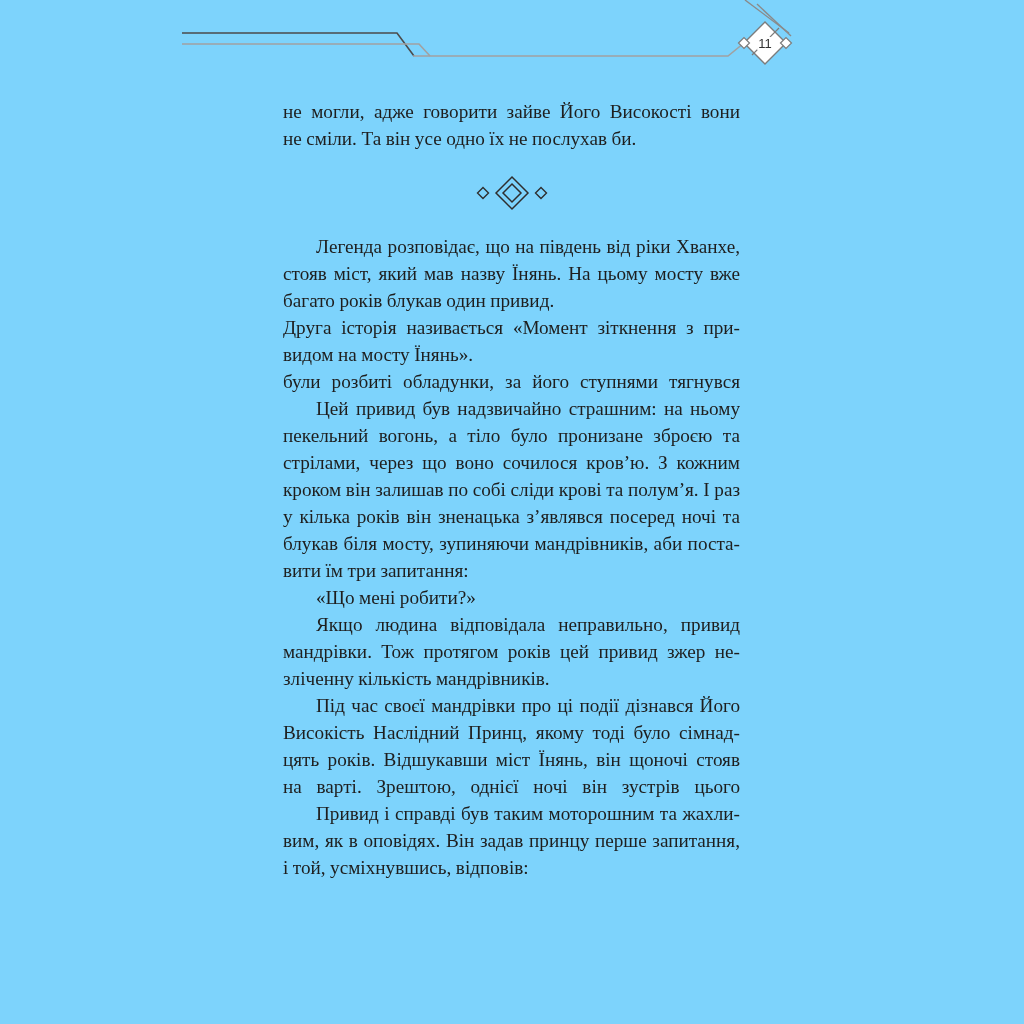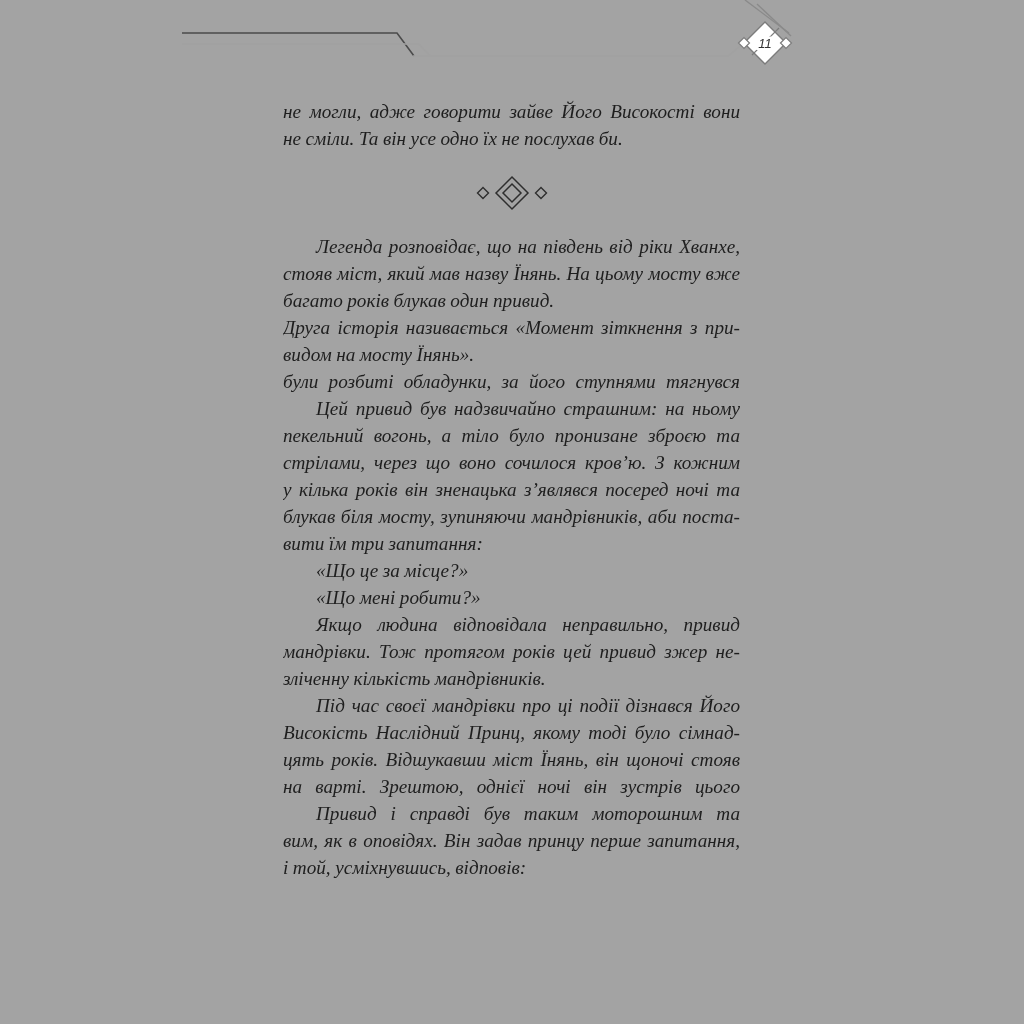--- a/index.html
+++ b/index.html
@@ -1,23 +1,22 @@
 <!DOCTYPE html>
 <html><head>
 <meta charset="utf-8">
 <style>
   html, body { margin: 0; padding: 0; background: #ffffff; }
   .page {
     position: relative;
     width: 1024px;
     height: 1024px;
-    background: #a3a3a3;
+    background: #7dd3fc;
     overflow: hidden;
     font-family: "Liberation Serif", "DejaVu Serif", serif;
-    font-style: italic;
   }
   .header-ornament {
     position: absolute;
     top: 0;
     left: 0;
   }
   .text-block {
     position: absolute;
     left: 283px;
     top: 98px;
@@ -87,26 +86,24 @@
       </div>
       <div class="para">
         <div class="line just">Друга історія називається «Момент зіткнення з при-</div>
         <div class="line end">видом на мосту Їнянь».</div>
       </div>
       <div class="para">
         <div class="line just">були розбиті обладунки, за його ступнями тягнувся</div>
         <div class="line just indent">Цей привид був надзвичайно страшним: на ньому</div>
         <div class="line just">пекельний вогонь, а тіло було пронизане зброєю та</div>
         <div class="line just">стрілами, через що воно сочилося кров’ю. З кожним</div>
+        <div class="line just">кроком він залишав по собі сліди крові та полум’я. І раз</div>
         <div class="line just">у кілька років він зненацька з’являвся посеред ночі та</div>
         <div class="line just">блукав біля мосту, зупиняючи мандрівників, аби поста-</div>
         <div class="line end">вити їм три запитання:</div>
-      </div>
-      <div class="para">
-        <div class="line end indent">«Що це за місце?»</div>
       </div>
       <div class="para">
         <div class="line end indent">«Що мені робити?»</div>
       </div>
       <div class="para">
         <div class="line just indent">Якщо людина відповідала неправильно, привид</div>
         <div class="line just">мандрівки. Тож протягом років цей привид зжер не-</div>
         <div class="line end">зліченну кількість мандрівників.</div>
       </div>
       <div class="para">

